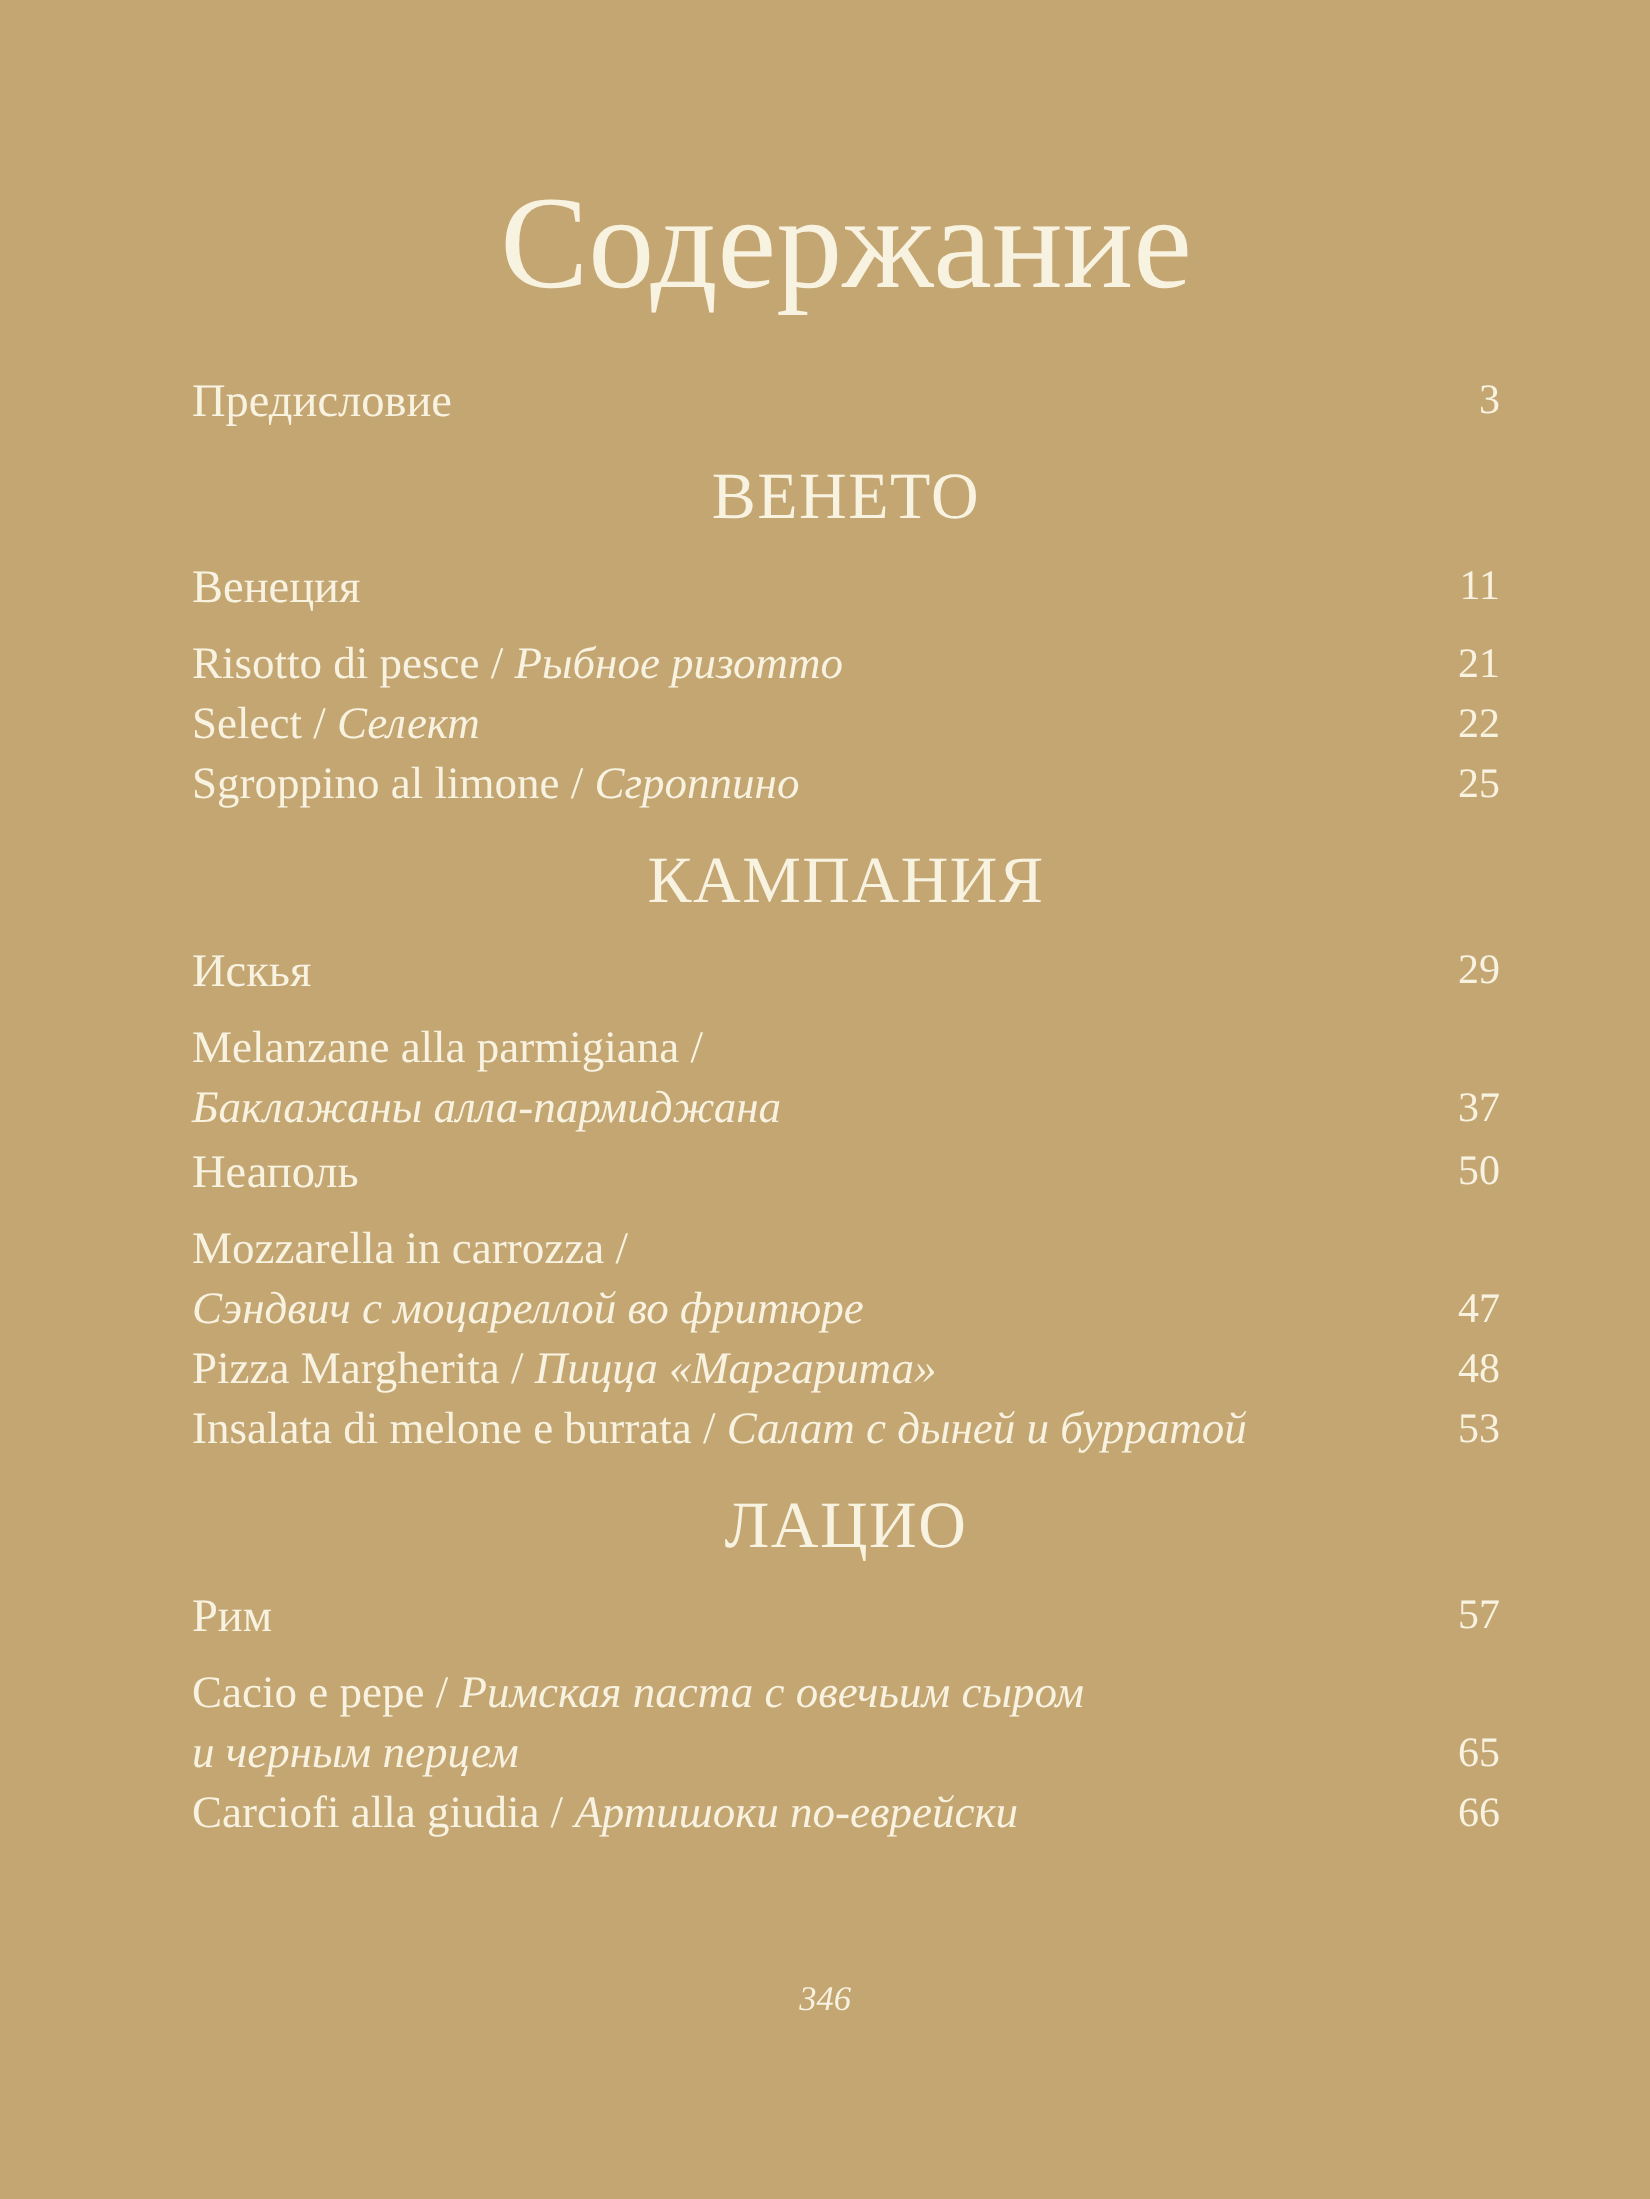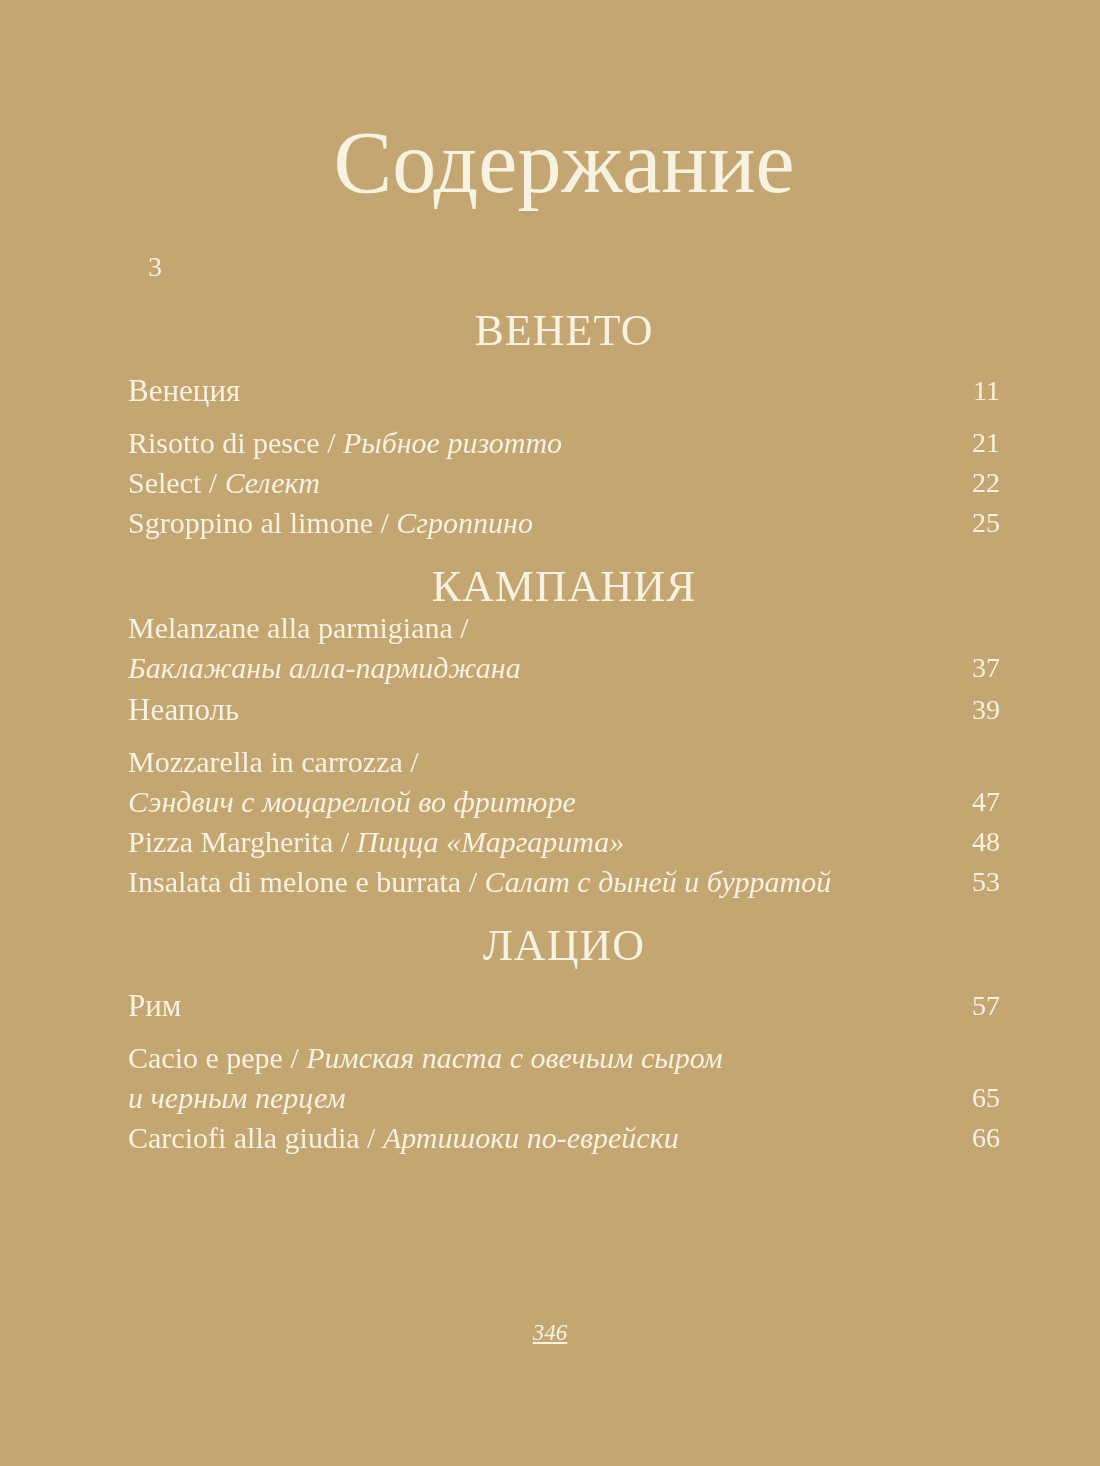--- a/index.html
+++ b/index.html
@@ -48,31 +48,33 @@
     white-space: nowrap;
     padding-left: 20px;
   }
   .folio {
     position: absolute;
     left: 0; right: 0;
     top: 1320px;
     text-align: center;
     font-size: 23px;
     font-style: italic;
-    text-decoration: underline;
   }
 </style>
 </head>
 <body>
 
 <div class="page" style="background: rgb(196, 166, 115); color: rgb(248, 242, 224);">
   <div class="content">
     <div class="page-title">Содержание</div>
     <div id="toc">
         <div class="row city">
+          <div class="label">
+            <div class="line"><span>Предисловие</span></div>
+          </div>
           <div class="num">3</div>
         </div>
         <div class="chapter">ВЕНЕТО</div>
         <div class="row city">
           <div class="label">
             <div class="line"><span>Венеция</span></div>
           </div>
           <div class="num">11</div>
         </div>
         <div class="row recipe">
@@ -87,32 +89,38 @@
           </div>
           <div class="num">22</div>
         </div>
         <div class="row recipe">
           <div class="label">
             <div class="line"><span>Sgroppino al limone / </span><span class="ital">Сгроппино</span></div>
           </div>
           <div class="num">25</div>
         </div>
         <div class="chapter">КАМПАНИЯ</div>
+        <div class="row city">
+          <div class="label">
+            <div class="line"><span>Искья</span></div>
+          </div>
+          <div class="num">29</div>
+        </div>
         <div class="row recipe">
           <div class="label">
             <div class="line"><span>Melanzane alla parmigiana /</span></div>
             <div class="line"><span class="ital">Баклажаны алла-пармиджана</span></div>
           </div>
           <div class="num">37</div>
         </div>
         <div class="row city">
           <div class="label">
             <div class="line"><span>Неаполь</span></div>
           </div>
-          <div class="num">39</div>
+          <div class="num">50</div>
         </div>
         <div class="row recipe">
           <div class="label">
             <div class="line"><span>Mozzarella in carrozza /</span></div>
             <div class="line"><span class="ital">Сэндвич с моцареллой во фритюре</span></div>
           </div>
           <div class="num">47</div>
         </div>
         <div class="row recipe">
           <div class="label">

